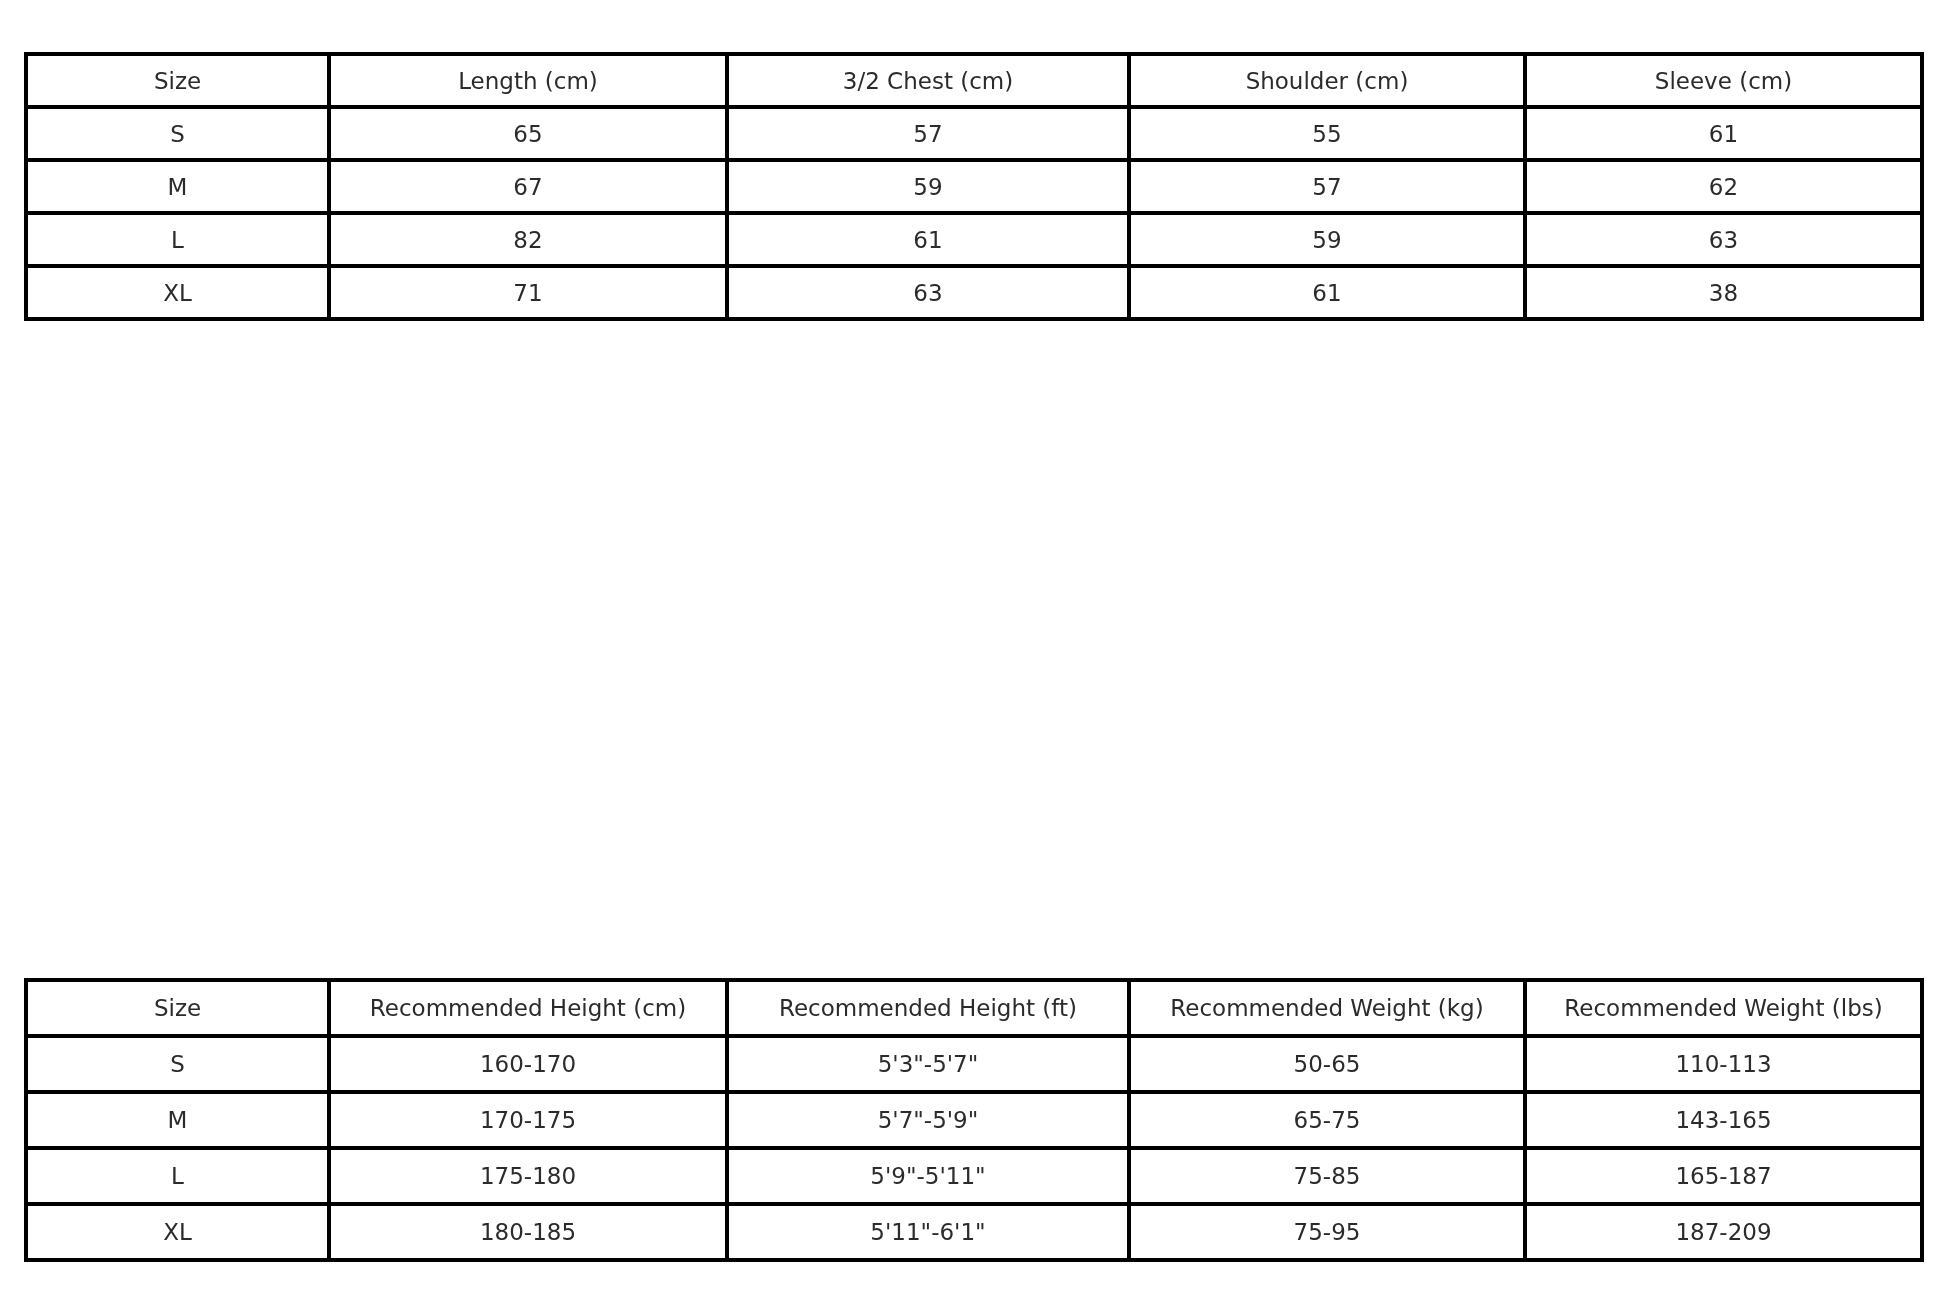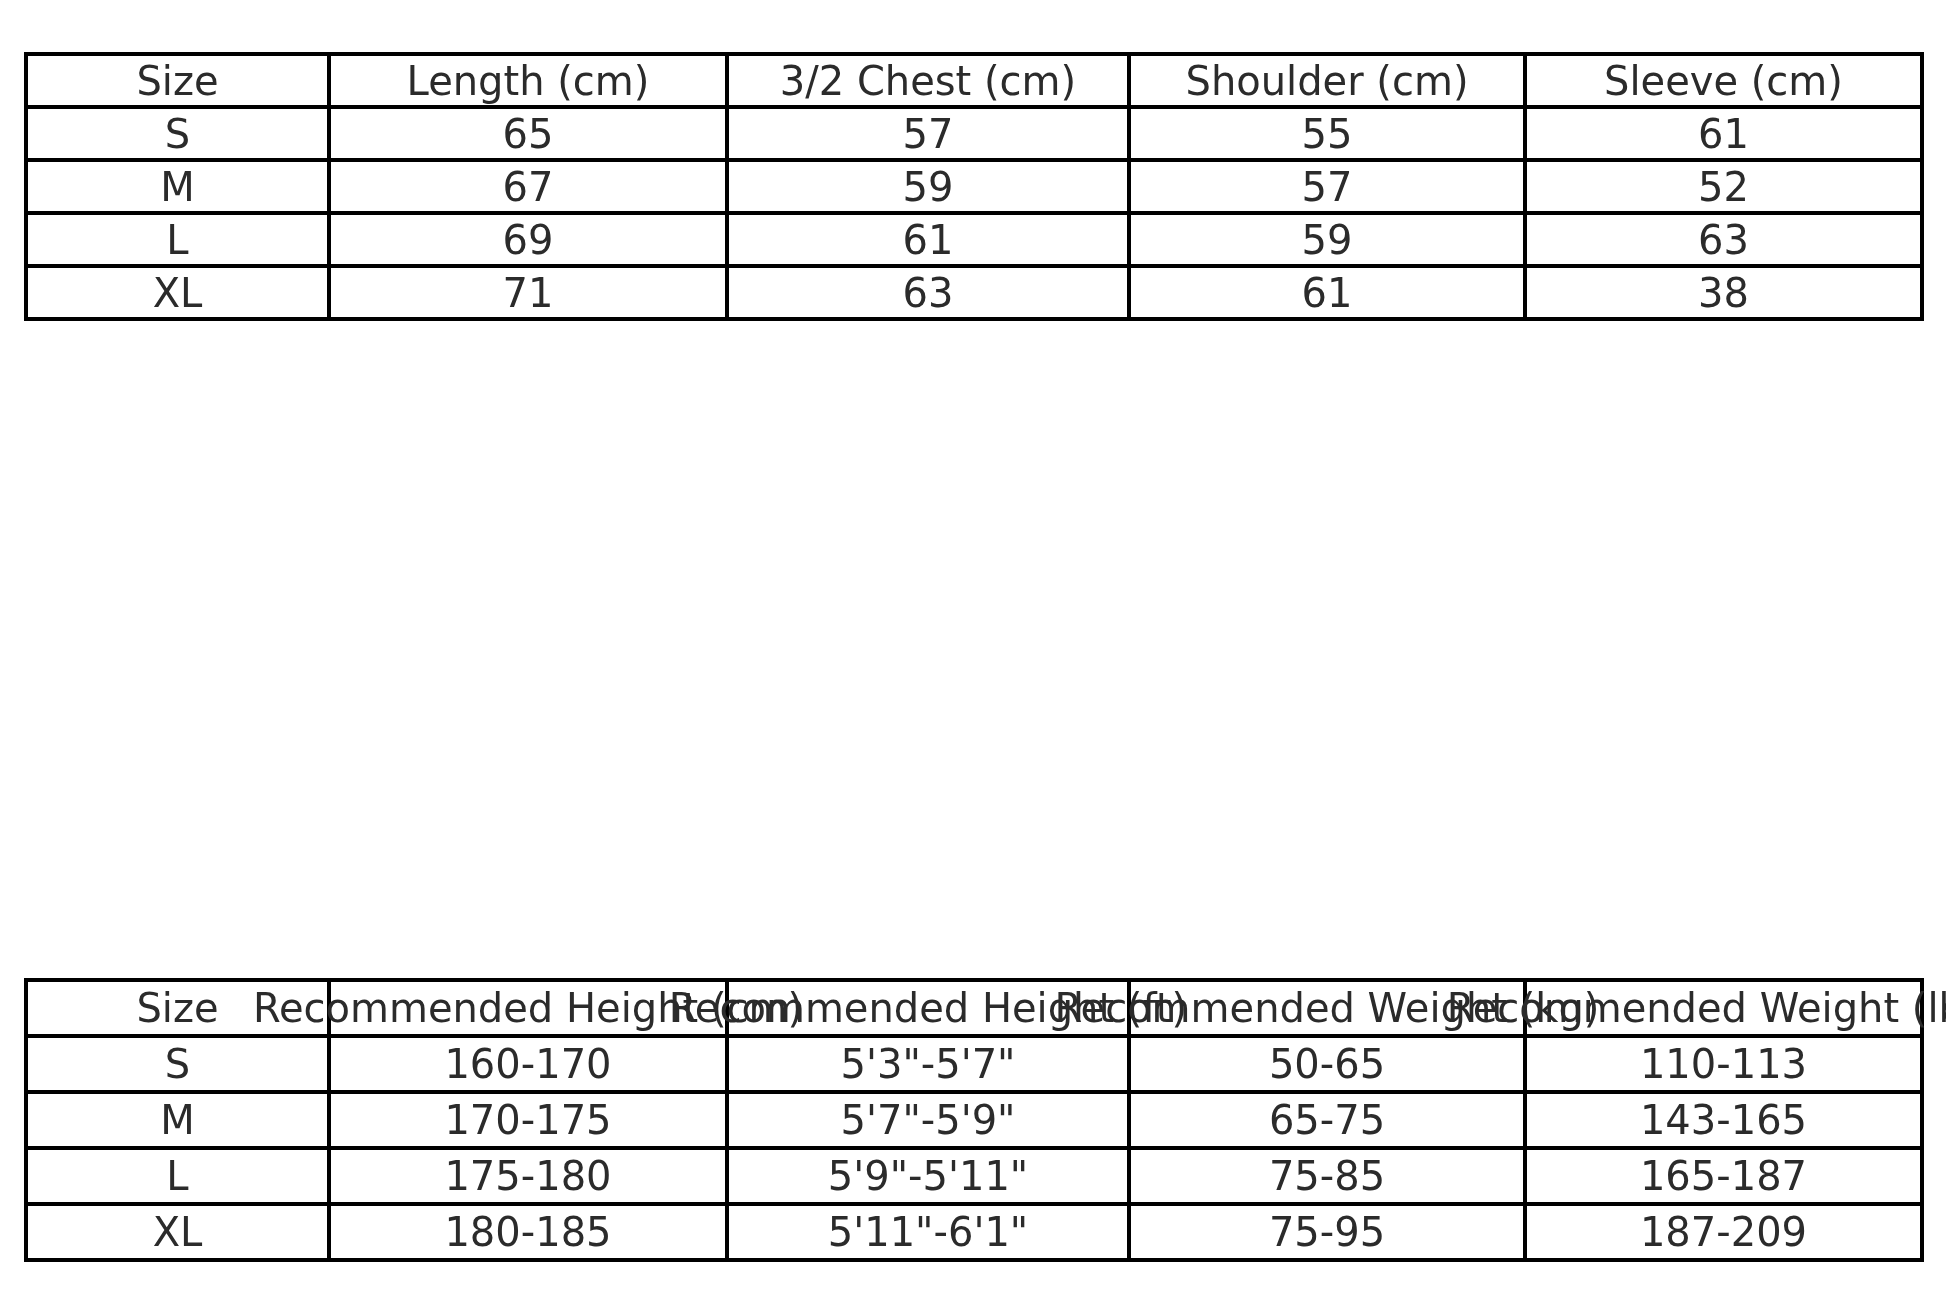--- a/index.html
+++ b/index.html
@@ -20,21 +20,21 @@
     font-family: "DejaVu Sans", "Liberation Sans", sans-serif;
     color: #2b2b2b;
     background: #ffffff;
   }
   .tbl th, .tbl td {
     border: 4px solid #000000;
     font-weight: normal;
     text-align: center;
     vertical-align: middle;
     padding: 0;
-    font-size: 40px;
+    font-size: 23px;
     overflow: visible;
   }
   #size-table { top: 52px; }
   #fit-table  { top: 978px; }
   #size-table tr { height: 53px; }
   #fit-table  tr { height: 56px; }
   
   .spill-cell { position: relative; }
   .spill {
     position: absolute;
@@ -69,25 +69,25 @@
       <td>65</td>
       <td>57</td>
       <td>55</td>
       <td>61</td>
     </tr>
     <tr>
       <td>M</td>
       <td>67</td>
       <td>59</td>
       <td>57</td>
-      <td>52</td>
+      <td>62</td>
     </tr>
     <tr>
       <td>L</td>
-      <td>69</td>
+      <td>82</td>
       <td>61</td>
       <td>59</td>
       <td>63</td>
     </tr>
     <tr>
       <td>XL</td>
       <td>71</td>
       <td>63</td>
       <td>61</td>
       <td>38</td>

